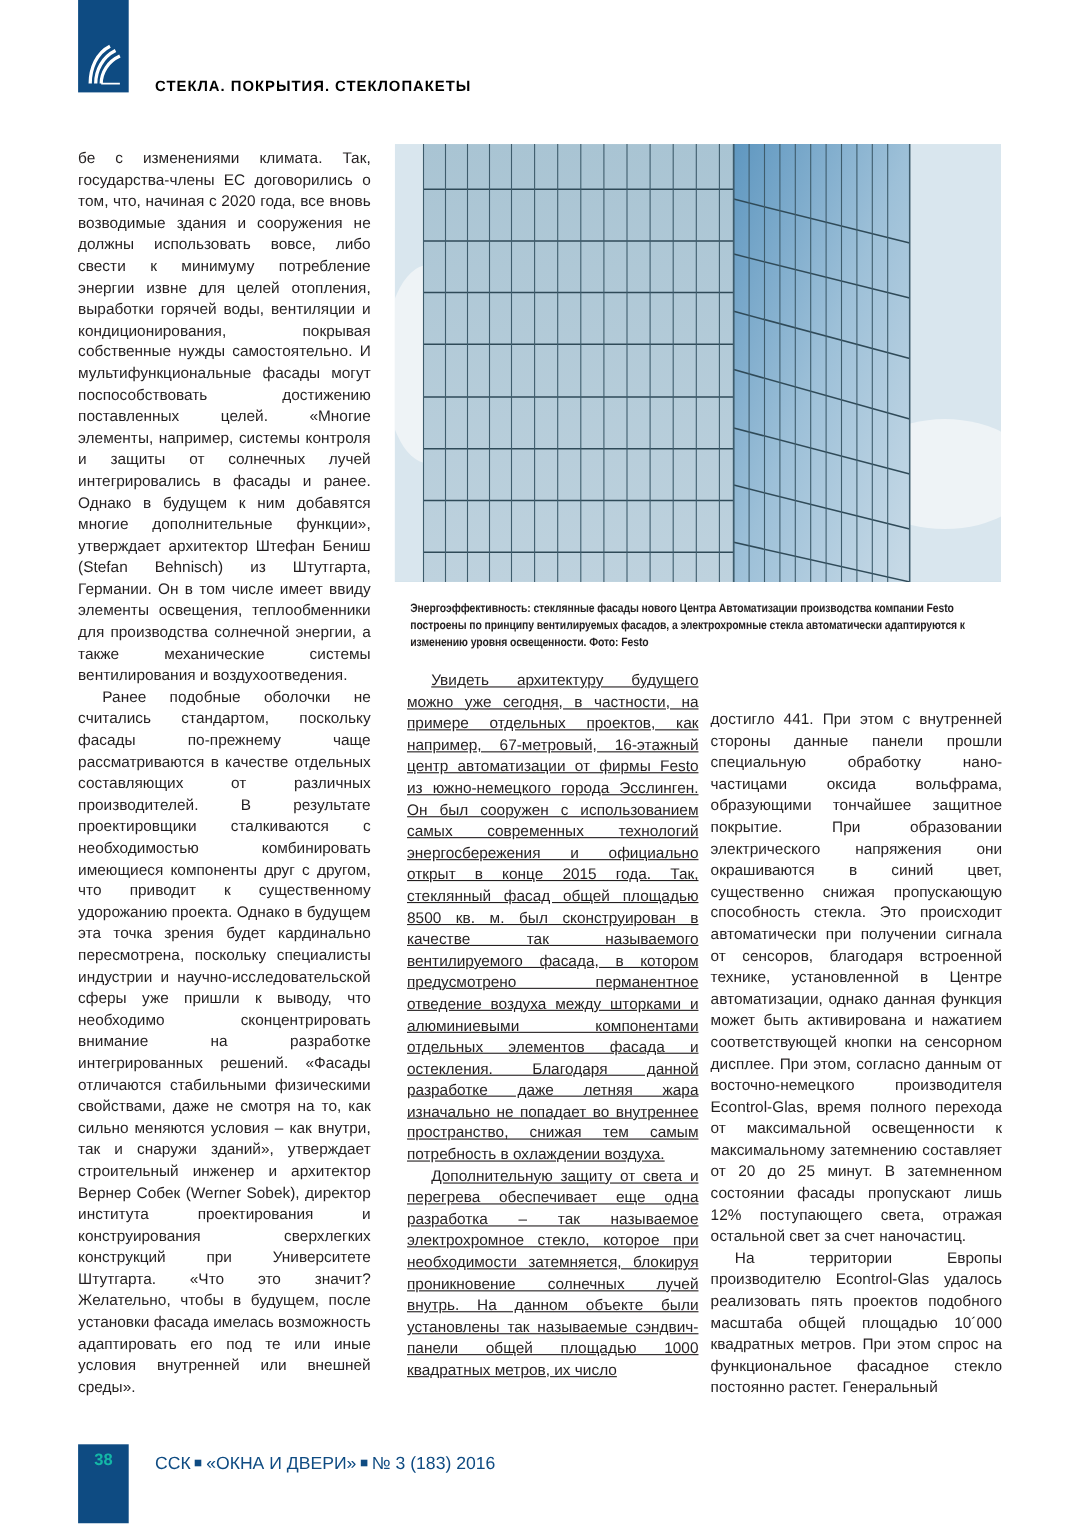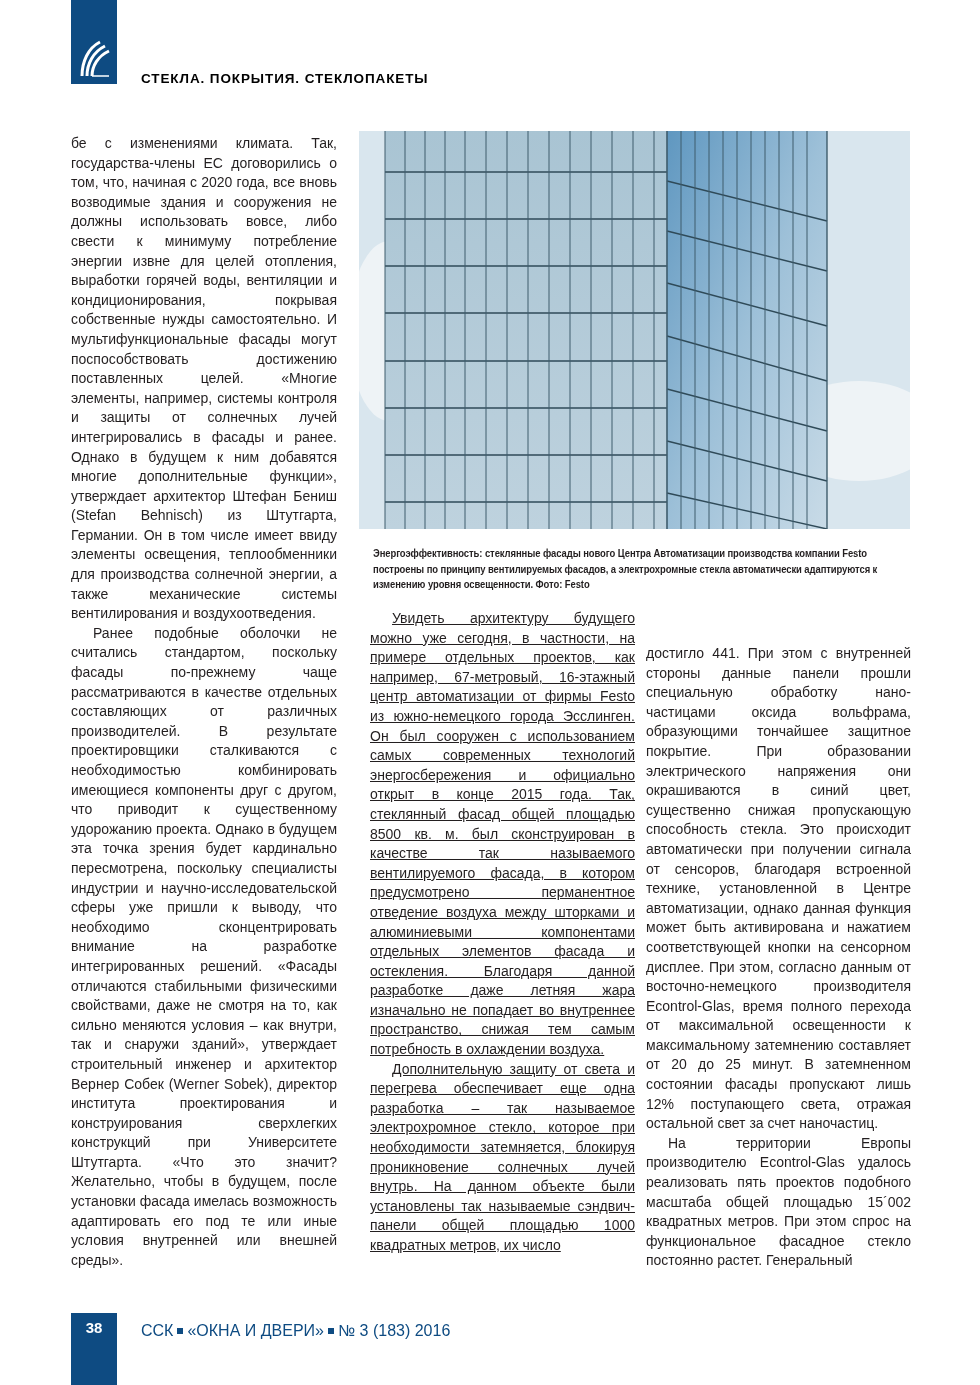--- a/index.html
+++ b/index.html
@@ -11,21 +11,21 @@
   .col p { margin: 0; }
   .col p.indent { text-indent: 22px; }
   .col-1 { left: 71px; top: 134px; width: 266px; }
   .col-2 { left: 370px; top: 609px; width: 265px; text-decoration: underline; }
   .col-3 { left: 646px; top: 644px; width: 265px; }
   .photo { position: absolute; left: 359px; top: 131px; width: 551px; height: 398px; overflow: hidden;
     background: linear-gradient(180deg, #e9f0f4 0%, #cfdde6 40%, #b8cfdc 100%); }
   .photo svg { position: absolute; left: 0; top: 0; }
   .caption { position: absolute; left: 373px; top: 546px; width: 528px; font-size: 11px; line-height: 15.6px; font-weight: bold; color: #231f20; font-family: "Liberation Sans", sans-serif; letter-spacing: -0.1px; transform: scaleX(0.86); transform-origin: left top; width: 614px; }
   .bottom-tab { position: absolute; left: 71px; top: 1313px; width: 46px; height: 72px; background: #0e4b82; }
-  .page-number { position: absolute; left: 0; top: 6px; width: 46px; text-align: center; color: #ffffff; font-weight: bold; font-size: 15px; }
+  .page-number { position: absolute; left: 0; top: 6px; width: 46px; text-align: center; color: #14b8a6; font-weight: bold; font-size: 15px; }
   .footer-text { position: absolute; left: 141px; top: 1322px; font-size: 16px; color: #0e4b82; white-space: nowrap; }
   .footer-text .sq { display: inline-block; width: 6px; height: 6px; background: #0e4b82; vertical-align: middle; margin: 0 4px 2px 4px; }
 </style>
 </head>
 <body>
 
 <div class="top-tab">
   <svg width="32" height="40" viewBox="0 0 32 40">
     <path d="M4 38 C4 24 10 10 22 4" stroke="#ffffff" stroke-width="3" fill="none"></path>
     <path d="M9 38 C9 26 15 14 27 8" stroke="#ffffff" stroke-width="3" fill="none"></path>
@@ -108,21 +108,21 @@
 
 <div class="caption">Энергоэффективность: стеклянные фасады нового Центра Автоматизации производства компании Festo построены по принципу вентилируемых фасадов, а электрохромные стекла автоматически адаптируются к изменению уровня освещенности. Фото: Festo</div>
 
 <div class="col col-2">
   <p class="indent">Увидеть архитектуру будущего можно уже сегодня, в частности, на примере отдельных проектов, как например, 67-метровый, 16-этажный центр автоматизации от фирмы Festo из южно-немецкого города Эсслинген. Он был сооружен с использованием самых современных технологий энергосбережения и официально открыт в конце 2015 года. Так, стеклянный фасад общей площадью 8500 кв. м. был сконструирован в качестве так называемого вентилируемого фасада, в котором предусмотрено перманентное отведение воздуха между шторками и алюминиевыми компонентами отдельных элементов фасада и остекления. Благодаря данной разработке даже летняя жара изначально не попадает во внутреннее пространство, снижая тем самым потребность в охлаждении воздуха.</p>
   <p class="indent">Дополнительную защиту от света и перегрева обеспечивает еще одна разработка – так называемое электрохромное стекло, которое при необходимости затемняется, блокируя проникновение солнечных лучей внутрь. На данном объекте были установлены так называемые сэндвич-панели общей площадью 1000 квадратных метров, их число</p>
 </div>
 
 <div class="col col-3">
   <p>достигло 441. При этом с внутренней стороны данные панели прошли специальную обработку нано-частицами оксида вольфрама, образующими тончайшее защитное покрытие. При образовании электрического напряжения они окрашиваются в синий цвет, существенно снижая пропускающую способность стекла. Это происходит автоматически при получении сигнала от сенсоров, благодаря встроенной технике, установленной в Центре автоматизации, однако данная функция может быть активирована и нажатием соответствующей кнопки на сенсорном дисплее. При этом, согласно данным от восточно-немецкого производителя Econtrol-Glas, время полного перехода от максимальной освещенности к максимальному затемнению составляет от 20 до 25 минут. В затемненном состоянии фасады пропускают лишь 12% поступающего света, отражая остальной свет за счет наночастиц.</p>
-  <p class="indent">На территории Европы производителю Econtrol-Glas удалось реализовать пять проектов подобного масштаба общей площадью 15´002 квадратных метров. При этом спрос на функциональное фасадное стекло постоянно растет. Генеральный</p>
+  <p class="indent">На территории Европы производителю Econtrol-Glas удалось реализовать пять проектов подобного масштаба общей площадью 10´000 квадратных метров. При этом спрос на функциональное фасадное стекло постоянно растет. Генеральный</p>
 </div>
 
 <div class="bottom-tab">
   <div class="page-number">38</div>
 </div>
 <div class="footer-text">
   <span>ССК</span><span class="sq"></span><span>«ОКНА И ДВЕРИ»</span><span class="sq"></span><span>№ 3 (183) 2016</span>
 </div>
 
 </body></html>

